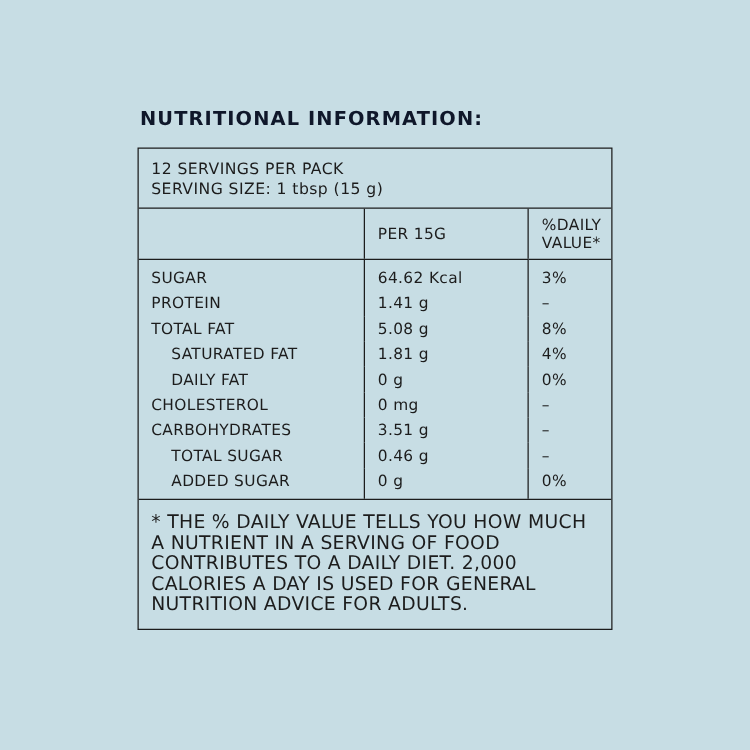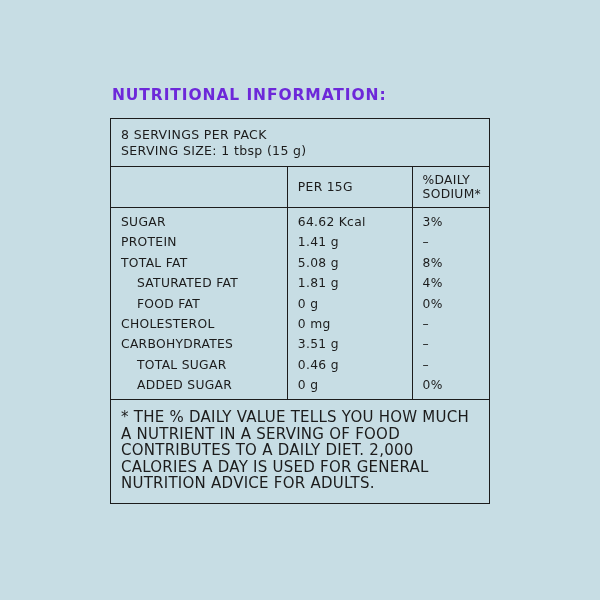--- a/index.html
+++ b/index.html
@@ -23,21 +23,21 @@
   .panel {
     position: absolute;
     left: 110px;
     top: 86px;
     width: 380px;
   }
   .heading {
     font-size: 15.5px;
     font-weight: bold;
     letter-spacing: 0.9px;
-    color: #6d28d9;
+    color: #0f172a;
     margin: 0 0 14px 2px;
     font-family: "DejaVu Sans", sans-serif;
   }
   .table-box {
     border: 1.6px solid #1c1c1c;
     box-sizing: border-box;
     width: 380px;
   }
   .servings {
     padding: 8px 10px 7px 10px;
@@ -103,30 +103,30 @@
 <body>
 
 <div class="page">
   <div class="panel">
 
     <div class="heading">NUTRITIONAL INFORMATION:</div>
 
     <div class="table-box">
 
       <div class="servings">
-        <div>8 SERVINGS PER PACK</div>
+        <div>12 SERVINGS PER PACK</div>
         <div>SERVING SIZE: 1 tbsp (15 g)</div>
       </div>
 
       <table>
         <thead>
           <tr>
             <th class="col-name"></th>
             <th class="col-per">PER 15G</th>
-            <th class="col-dv">%DAILY SODIUM*</th>
+            <th class="col-dv">%DAILY VALUE*</th>
           </tr>
         </thead>
         <tbody>
           <tr>
             <td class="col-name">SUGAR</td>
             <td class="col-per">64.62 Kcal</td>
             <td class="col-dv">3%</td>
           </tr>
           <tr>
             <td class="col-name">PROTEIN</td>
@@ -137,21 +137,21 @@
             <td class="col-name">TOTAL FAT</td>
             <td class="col-per">5.08 g</td>
             <td class="col-dv">8%</td>
           </tr>
           <tr>
             <td class="col-name indent">SATURATED FAT</td>
             <td class="col-per">1.81 g</td>
             <td class="col-dv">4%</td>
           </tr>
           <tr>
-            <td class="col-name indent">FOOD FAT</td>
+            <td class="col-name indent">DAILY FAT</td>
             <td class="col-per">0 g</td>
             <td class="col-dv">0%</td>
           </tr>
           <tr>
             <td class="col-name">CHOLESTEROL</td>
             <td class="col-per">0 mg</td>
             <td class="col-dv">–</td>
           </tr>
           <tr>
             <td class="col-name">CARBOHYDRATES</td>

